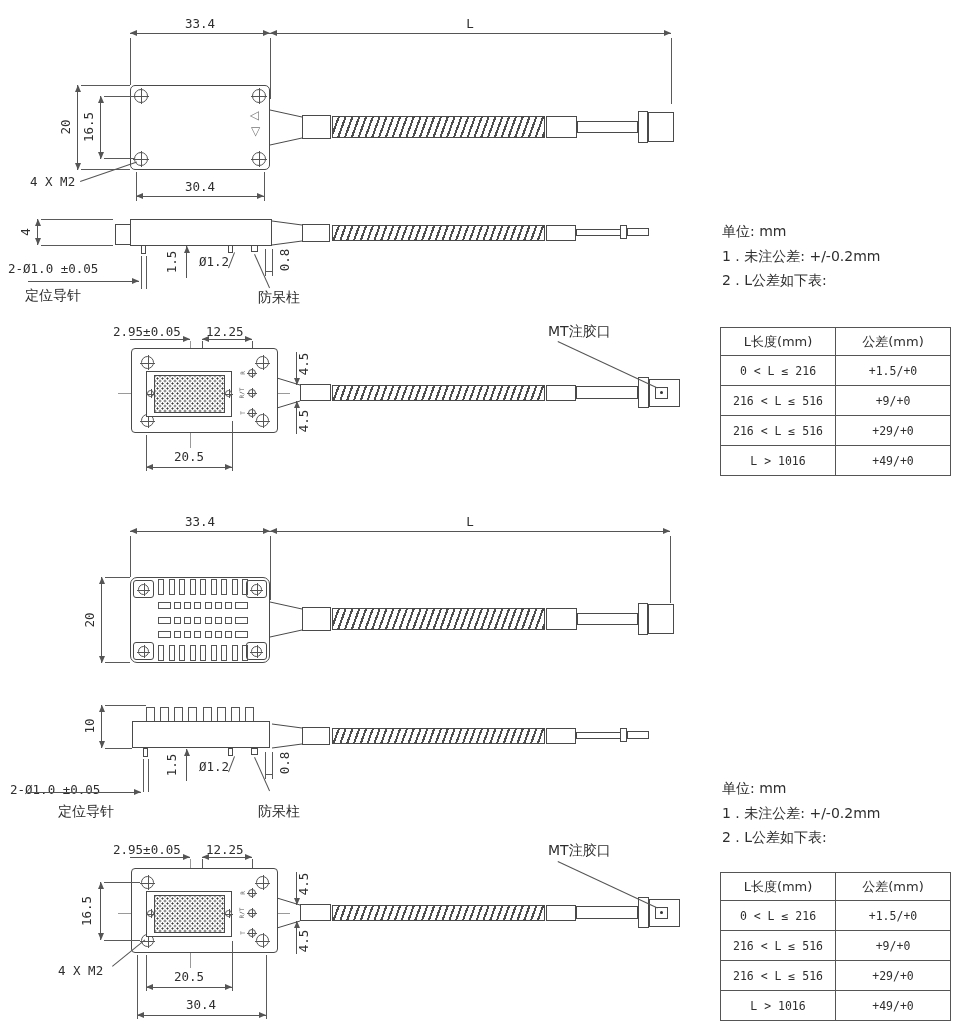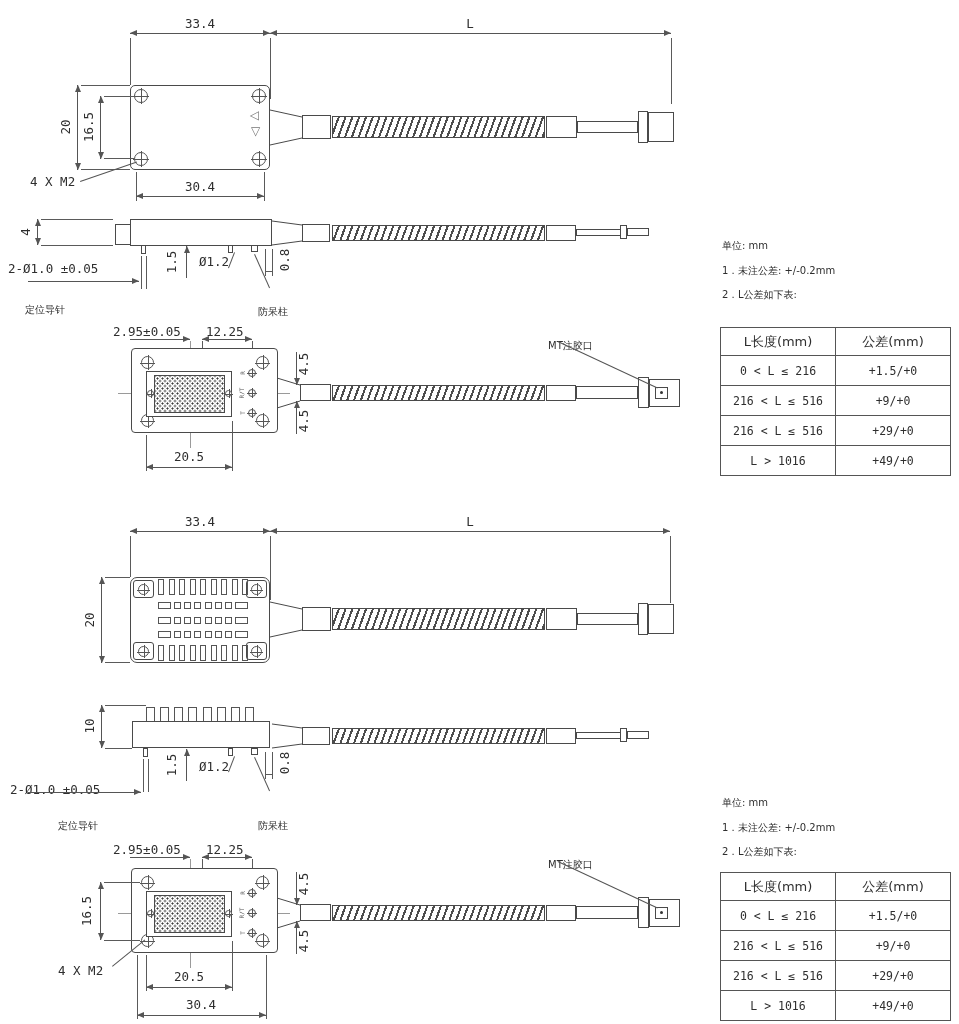--- a/index.html
+++ b/index.html
@@ -22,21 +22,21 @@
     border-top:3px solid transparent;border-bottom:3px solid transparent;border-left:7px solid #555;}
   .dim-v{position:absolute;width:0;border-left:1px solid #555;}
   .dim-v::before{content:"";position:absolute;top:0;left:-3.5px;width:0;height:0;
     border-left:3px solid transparent;border-right:3px solid transparent;border-bottom:7px solid #555;}
   .dim-v::after{content:"";position:absolute;bottom:0;left:-3.5px;width:0;height:0;
     border-left:3px solid transparent;border-right:3px solid transparent;border-top:7px solid #555;}
   .na1.dim-h::before,.na1.dim-v::before{display:none;}
   .na2.dim-h::after,.na2.dim-v::after{display:none;}
   
   .lbl{position:absolute;font-size:12.5px;color:#2e2e2e;white-space:nowrap;line-height:1.1;}
-  .cn{font-family:"DejaVu Sans","Liberation Sans",sans-serif;font-size:10px;margin-top:16px;}
+  .cn{font-family:"DejaVu Sans","Liberation Sans",sans-serif;font-size:14px;}
   .ctr{transform:translate(-50%,0);}
   .rot{transform:translate(-50%,-50%) rotate(-90deg);}
   .tiny{font-size:6px;color:#555;}
   .tri{position:absolute;font-size:12px;color:#777;font-family:"DejaVu Sans",sans-serif;}
   
   .screw{position:absolute;border:1px solid #555;border-radius:50%;background:#fff;box-sizing:border-box;}
   .screw::before{content:"";position:absolute;left:-2px;right:-2px;top:50%;height:1px;background:#555;}
   .screw::after{content:"";position:absolute;top:-2px;bottom:-2px;left:50%;width:1px;background:#555;}
   
   .corr{position:absolute;border:1px solid #4a4a4a;box-sizing:border-box;

